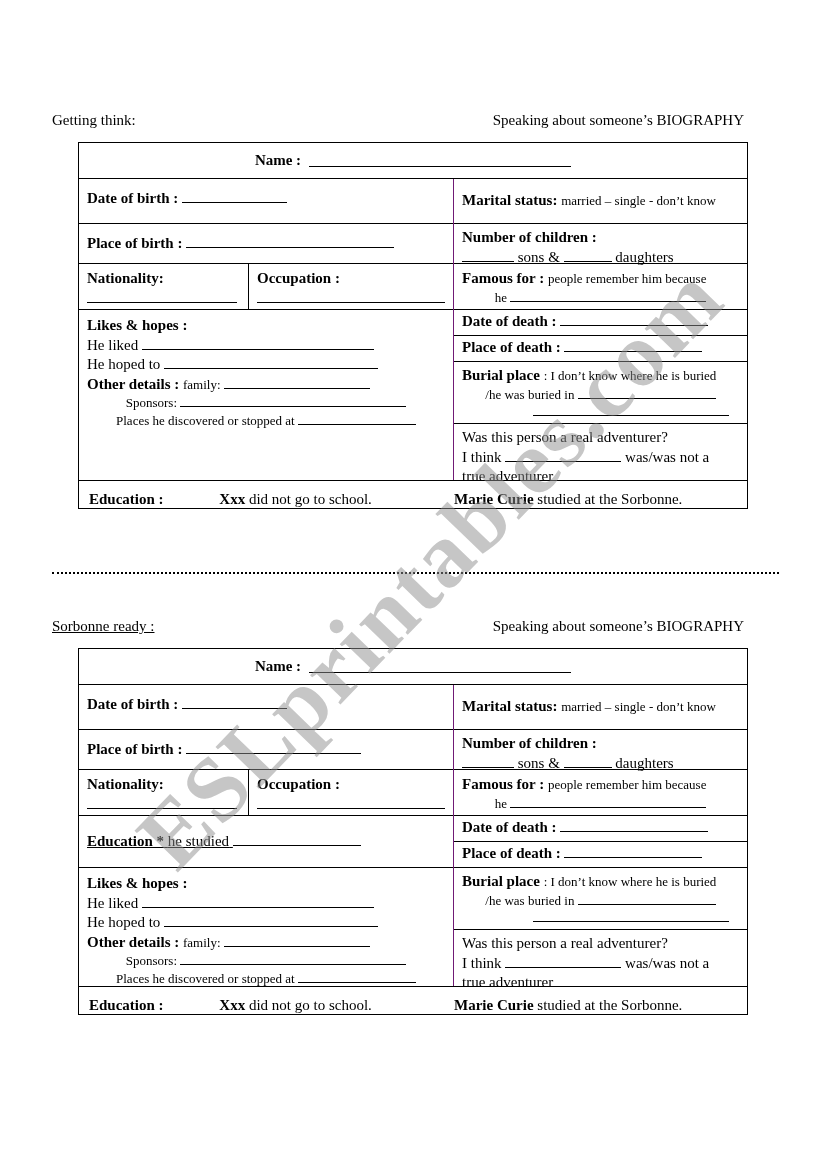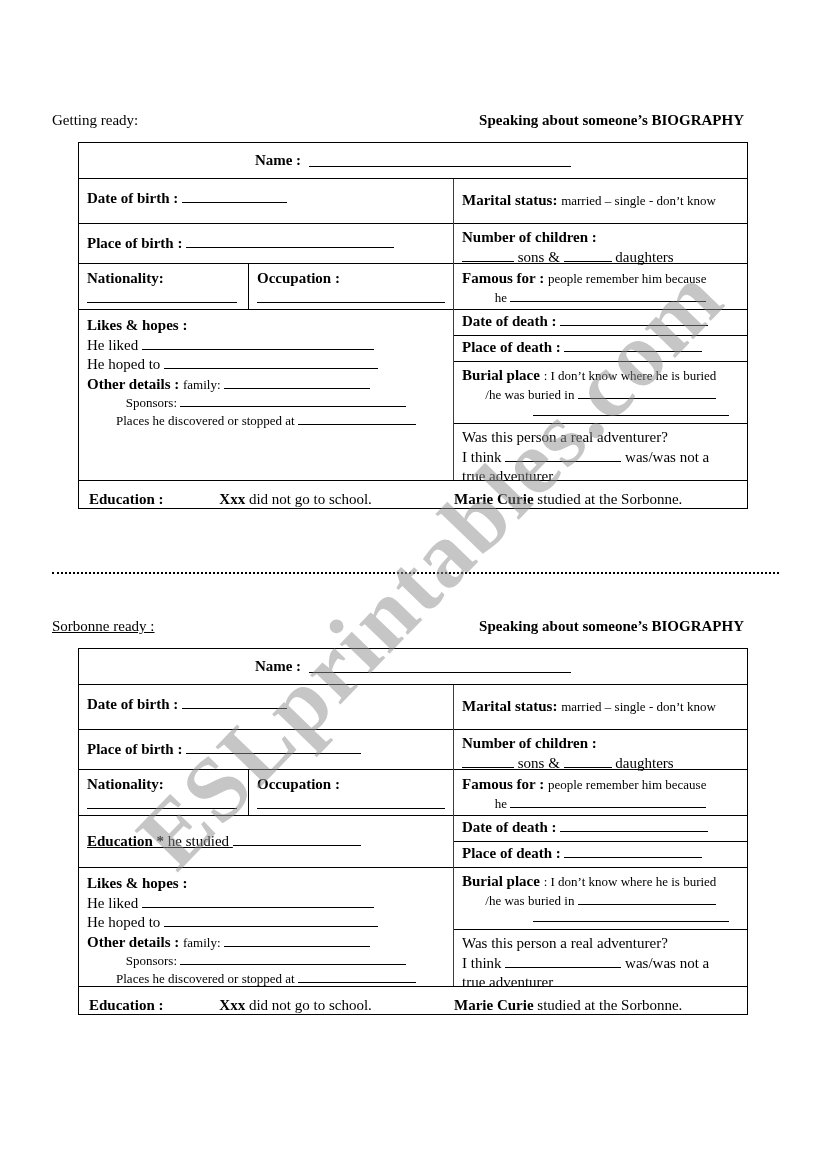--- a/index.html
+++ b/index.html
@@ -6,21 +6,21 @@
   body{width:826px;height:1169px;position:relative;overflow:hidden;
        font-family:"Liberation Serif", serif;color:#000;}
   .page{position:relative;width:826px;height:1169px;background:#fff;}
 
   .form{position:absolute;left:52px;width:696px;}
   .f1{top:112px;}
   .f2{top:618px;}
 
   .form-header{display:flex;justify-content:space-between;align-items:baseline;
                font-size:15px;margin-bottom:13px;padding-right:4px;}
-  .hr{font-weight:bold;}
+  .hr{font-weight:normal;}
   .u{text-decoration:underline;}
 
   .tbl{margin-left:26px;width:670px;border:1px solid #000;box-sizing:border-box;background:transparent;}
 
   .name-row{height:35px;border-bottom:1px solid #000;display:flex;align-items:center;
             justify-content:center;gap:8px;font-size:15px;}
 
   .grid{display:flex;}
   .col-l{width:375px;border-right:1px solid #701a75;box-sizing:border-box;}
   .col-r{flex:1;}
@@ -50,21 +50,21 @@
              font-size:92px;font-weight:bold;letter-spacing:2px;
              color:#8f8f8f;opacity:0.5;white-space:nowrap;z-index:5;pointer-events:none;}
 </style>
 </head>
 <body>
 
 <div class="page">
 
   <div class="form f1">
     <div class="form-header">
-      <span>Getting ready:</span>
+      <span>Getting think:</span>
       <span class="hr">Speaking about someone’s BIOGRAPHY</span>
     </div>
 
     <div class="tbl">
       <div class="name-row">
         <span class="b">Name :</span>
         <span class="bl" style="width:262px"></span>
       </div>
 
       <div class="grid">

